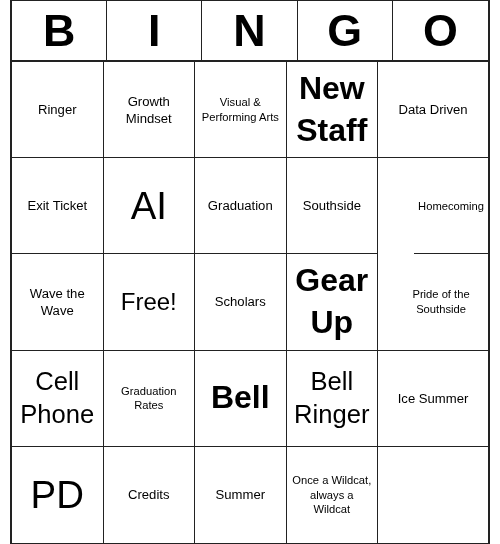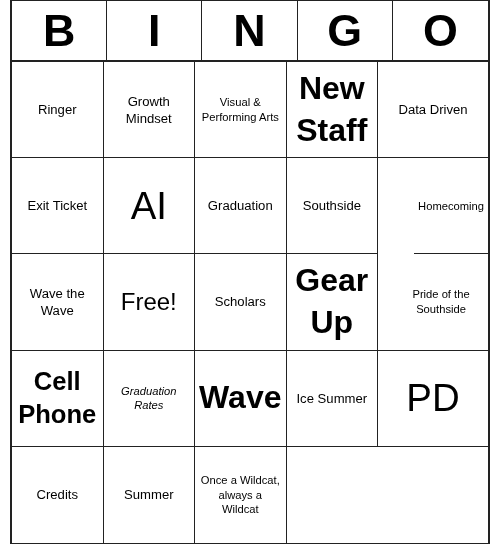--- a/index.html
+++ b/index.html
@@ -50,21 +50,21 @@
       line-height: 1.3;
     }
     .bingo-cell:nth-child(5n) {
       border-right: none;
     }
     .bingo-cell:nth-child(n+21) {
       border-bottom: none;
     }
     .bingo-cell.large-text {
       font-size: 1.6rem;
-      font-weight: bold;
+      font-weight: normal;
     }
     .bingo-cell.xlarge-text {
       font-size: 2rem;
       font-weight: bold;
     }
     .bingo-cell.xxlarge-text {
       font-size: 2.4rem;
       font-weight: normal;
     }
     .bingo-cell.free {
@@ -128,25 +128,28 @@
       </div>
       <div class="bingo-cell xlarge-text">
         <span class="cell-text">Gear Up</span>
       </div>
       <div class="bingo-cell" style="font-size: 0.7rem; padding-left: 20px;">
         <span class="cell-text">Pride of the Southside</span>
       </div>
       <div class="bingo-cell large-text">
         <span class="cell-text">Cell Phone</span>
       </div>
-      <div class="bingo-cell" style="font-size: 0.7rem; font-style: italic;">
+      <div class="bingo-cell" style="font-size: 0.7rem;">
         <span class="cell-text">Graduation Rates</span>
       </div>
       <div class="bingo-cell xlarge-text">
-        <span class="cell-text">Wave</span>
+        <span class="cell-text">Bell</span>
+      </div>
+      <div class="bingo-cell large-text">
+        <span class="cell-text">Bell Ringer</span>
       </div>
       <div class="bingo-cell">
         <span class="cell-text">Ice Summer</span>
       </div>
       <div class="bingo-cell xxlarge-text">
         <span class="cell-text">PD</span>
       </div>
       <div class="bingo-cell">
         <span class="cell-text">Credits</span>
       </div>

